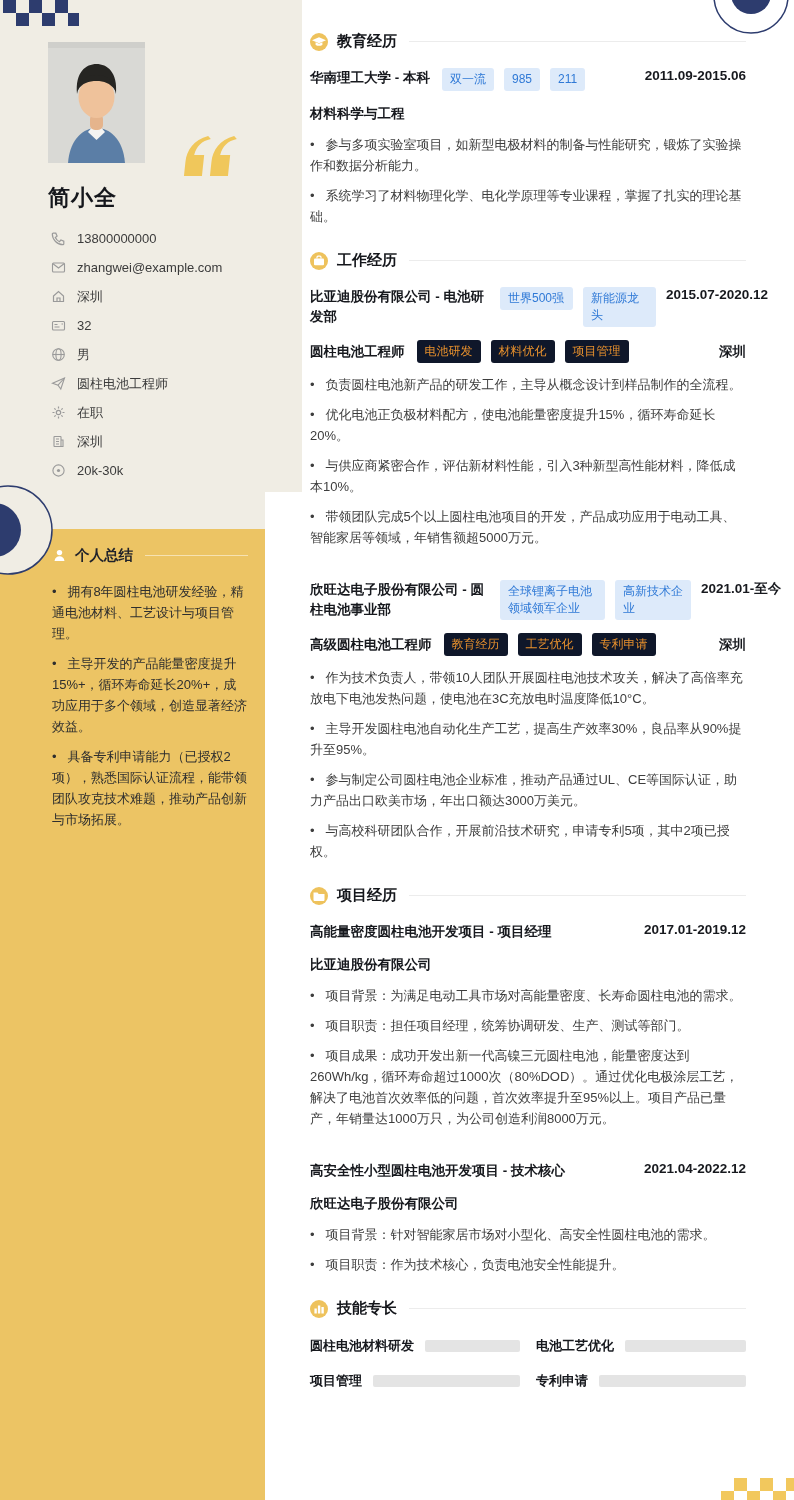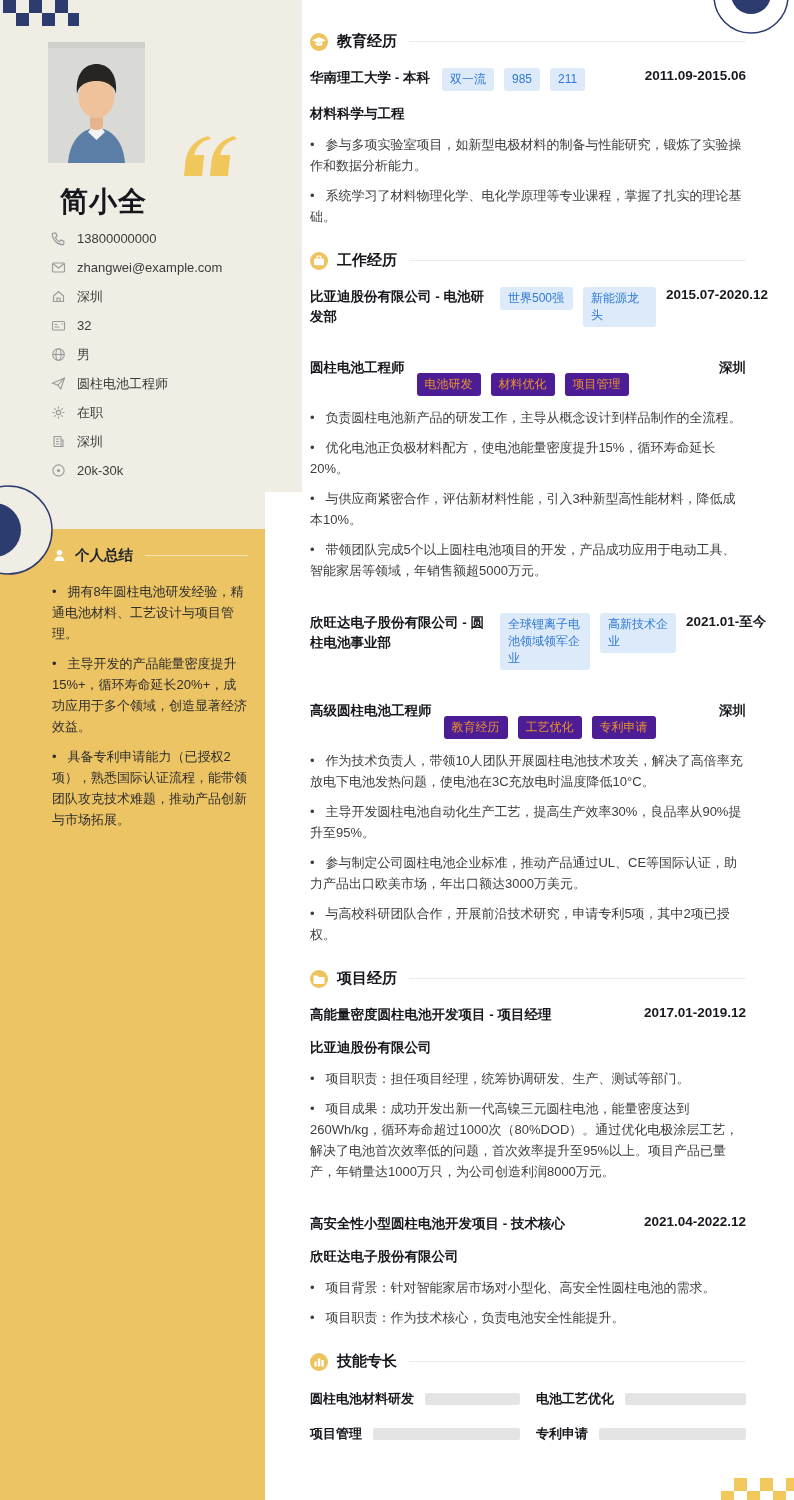--- a/index.html
+++ b/index.html
@@ -24,21 +24,21 @@
     background-image:repeating-conic-gradient(#f2c85d 0 25%, transparent 0 50%);
     background-size:26px 26px;background-position:0 0;
   }
   .circle-deco{position:absolute;pointer-events:none;}
   .circle-tr{right:-2px;top:-45px;width:90px;height:90px;}
   .circle-left{left:-52px;top:483px;width:110px;height:95px;}
 
   
   .photo{position:absolute;left:48px;top:42px;width:97px;height:121px;overflow:hidden;}
   .quote-mark{position:absolute;left:183px;top:128px;width:56px;height:56px;}
-  .person-name{position:absolute;left:60px;top:183px;font-size:28px;font-weight:bold;color:#15171c;letter-spacing:1px;}
+  .person-name{position:absolute;left:48px;top:183px;font-size:22px;font-weight:bold;color:#15171c;letter-spacing:1px;}
   .contact-list{position:absolute;left:50px;top:224px;width:230px;}
   .contact-row{display:flex;align-items:center;height:29px;}
   .contact-row .c-icon{width:16px;height:16px;display:flex;align-items:center;justify-content:center;margin-right:11px;flex:none;}
   .contact-row .c-text{font-size:13px;color:#3b3b3b;}
 
   .summary{position:absolute;left:52px;top:546px;width:196px;}
   .summary-head{display:flex;align-items:center;}
   .summary-head .s-icon{width:15px;height:15px;margin-right:8px;flex:none;display:flex;}
   .summary-title{font-size:14.5px;font-weight:bold;color:#20222a;}
   .summary-head .s-line{flex:1;height:1px;background:rgba(255,255,255,0.5);margin-left:12px;}
@@ -53,23 +53,23 @@
   .sec-icon{width:18px;height:18px;border-radius:50%;background:#eec25c;display:flex;align-items:center;justify-content:center;flex:none;margin-right:9px;}
   .sec-title{font-size:15px;font-weight:bold;color:#14161b;}
   .sec-line{flex:1;height:1px;background:#ececec;margin-left:12px;}
 
   .entry-row{display:flex;align-items:flex-start;margin-top:17px;}
   .entry-name{font-size:13.5px;font-weight:bold;color:#17191e;line-height:20px;}
   .w178{width:178px;flex:none;}
   .tag-wrap{display:flex;gap:10px;margin-left:12px;align-items:flex-start;}
   .tag-blue{background:#ddeafa;color:#2f79d6;font-size:12px;line-height:17px;padding:3px 8px;border-radius:3px;box-sizing:border-box;}
   .tw64{width:73px;}
-  .tw114{width:90px;}
+  .tw114{width:105px;}
   .tw52{width:76px;}
-  .tag-orange{background:#4c1d95;color:#e8912d;font-size:12px;line-height:17px;padding:3px 8px;border-radius:3px;margin-top:33px;}
+  .tag-orange{background:#0f172a;color:#e8912d;font-size:12px;line-height:17px;padding:3px 8px;border-radius:3px;}
   .entry-date{margin-left:auto;font-size:13.5px;font-weight:bold;color:#17191e;white-space:nowrap;padding-left:10px;}
   .role-row{display:flex;align-items:center;margin-top:13px;}
   .role-name{font-size:13.5px;font-weight:bold;color:#17191e;}
   .role-loc{margin-left:auto;font-size:13.5px;font-weight:bold;color:#17191e;}
   .sub-bold{font-size:13.5px;font-weight:bold;color:#17191e;margin-top:14px;}
   .bullets{margin-top:11px;}
   .bullets .bullet{font-size:13px;line-height:21px;color:#3d3d3d;margin-bottom:9px;}
   .section{margin-bottom:24px;}
   .gap-lg{height:6px;}
 
@@ -322,20 +322,21 @@
       <span class="sec-title">项目经历</span>
       <span class="sec-line"></span>
     </div>
 
     <div class="entry-row">
       <span class="entry-name">高能量密度圆柱电池开发项目 - 项目经理</span>
       <span class="entry-date">2017.01-2019.12</span>
     </div>
     <div class="sub-bold">比亚迪股份有限公司</div>
     <div class="bullets">
+      <div class="bullet">项目背景：为满足电动工具市场对高能量密度、长寿命圆柱电池的需求。</div>
       <div class="bullet">项目职责：担任项目经理，统筹协调研发、生产、测试等部门。</div>
       <div class="bullet">项目成果：成功开发出新一代高镍三元圆柱电池，能量密度达到260Wh/kg，循环寿命超过1000次（80%DOD）。通过优化电极涂层工艺，解决了电池首次效率低的问题，首次效率提升至95%以上。项目产品已量产，年销量达1000万只，为公司创造利润8000万元。</div>
     </div>
 
     <div class="gap-lg"></div>
 
     <div class="entry-row">
       <span class="entry-name">高安全性小型圆柱电池开发项目 - 技术核心</span>
       <span class="entry-date">2021.04-2022.12</span>
     </div>

